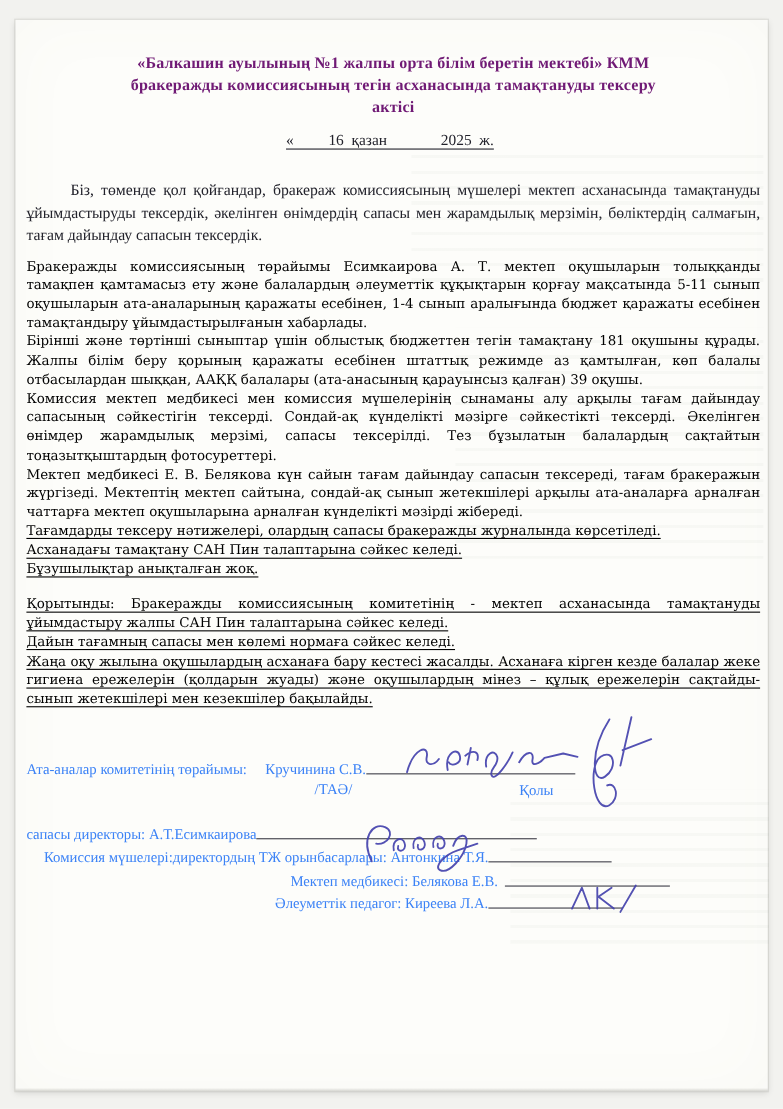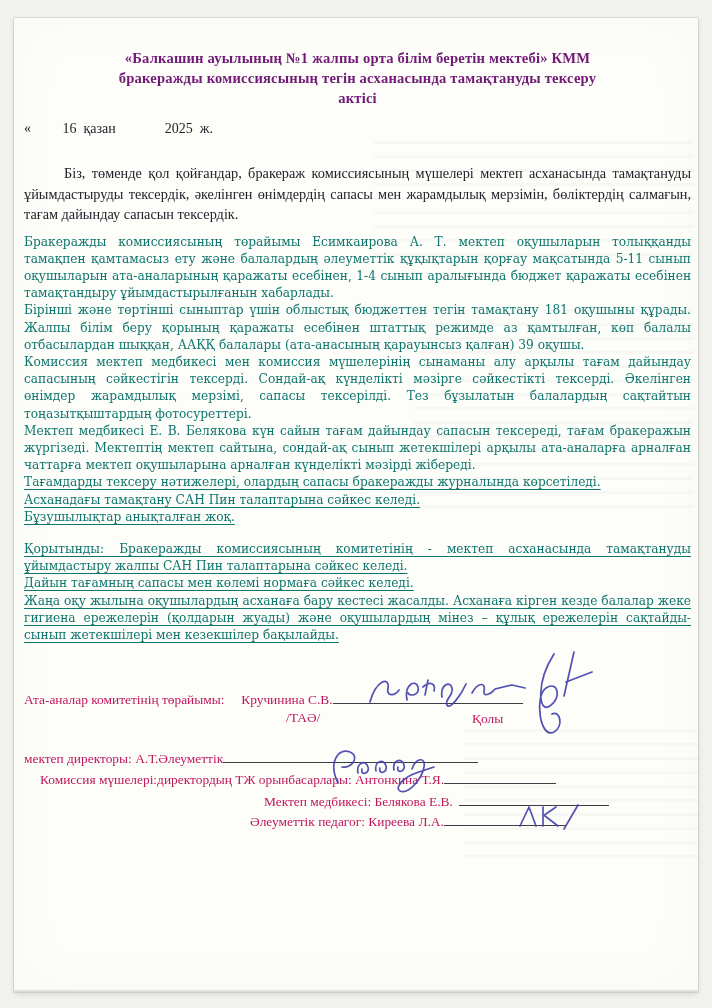--- a/index.html
+++ b/index.html
@@ -14,38 +14,38 @@
     background:#fdfdfa;
     box-shadow:0 0 0 1px rgba(160,160,150,.25), 0 2px 6px rgba(0,0,0,.12), inset 0 0 60px rgba(120,120,100,.03);
     box-sizing:border-box;
     padding:30px 7px 0 10px;
   }
   .title{
     text-align:center;font-weight:bold;font-size:14.6px;line-height:20px;
     letter-spacing:.2px;color:#701a75;
   }
   .dateline{
-    margin-top:13px;text-align:left;padding-right:6px;
+    margin-top:13px;text-align:center;padding-right:6px;
     font-size:14px;white-space:pre;
-    text-underline-offset:3px;text-decoration-thickness:1px;
+    text-decoration:underline;text-underline-offset:3px;text-decoration-thickness:1px;
   }
   .lead{
     font-size:14.3px;line-height:20.5px;text-align:justify;text-indent:40px;
     margin:26px 0 9px 0;
   }
   .b{
     font-family:"DejaVu Serif", serif;
     font-size:12.2px;line-height:17.2px;text-align:justify;margin:0;
-    color:#0f766e;
+    color:#000000;
   }
   .u{text-decoration:underline;text-underline-offset:2.5px;text-decoration-thickness:1px;}
   .gap-top{margin-top:15px;}
   .sigs{
     position:relative;height:210px;margin-top:46px;
-    font-size:13.4px;color:#be185d;
+    font-size:13.4px;color:#3b82f6;
   }
   .abs{position:absolute;white-space:nowrap;}
   .sline{display:inline-block;border-bottom:1.2px solid #3c3c46;height:.95em;vertical-align:baseline;}
   .ink{position:absolute;}
   .ink path{fill:none;stroke:#4442ad;stroke-width:1.7;stroke-linecap:round;stroke-linejoin:round;opacity:.92;}
   .bleed{
     position:absolute;pointer-events:none;opacity:.55;
     background:repeating-linear-gradient(to bottom, transparent 0 11px, rgba(135,150,135,.09) 11px 14px);
     filter:blur(.4px);
   }
@@ -82,21 +82,21 @@
   <div class="sigs">
 
     <span class="abs" style="left:0;top:0">
       <span>Ата-аналар комитетінің төрайымы:</span>  
       <span>Кручинина С.В.</span><span class="sline" style="width:190px"></span>
     </span>
     <span class="abs" style="left:262px;top:20px">/ТАӘ/</span>
     <span class="abs" style="left:448px;top:21px">Қолы</span>
 
     <span class="abs" style="left:0;top:59px">
-      <span>мектеп директоры: А.Т.Әлеуметтік</span><span class="sline" style="width:255px"></span>
+      <span>сапасы директоры: А.Т.Есимкаирова</span><span class="sline" style="width:255px"></span>
     </span>
 
     <span class="abs" style="left:16px;top:80px">
       <span>Комиссия мүшелері:директордың ТЖ орынбасарлары: Антонкина Т.Я.</span><span class="sline" style="width:112px"></span>
     </span>
     <span class="abs" style="left:240px;top:102px">
       <span>Мектеп медбикесі: Белякова Е.В.</span> <span class="sline" style="width:150px"></span>
     </span>
     <span class="abs" style="left:226px;top:122px">
       <span>Әлеуметтік педагог: Киреева Л.А.</span><span class="sline" style="width:122px"></span>

